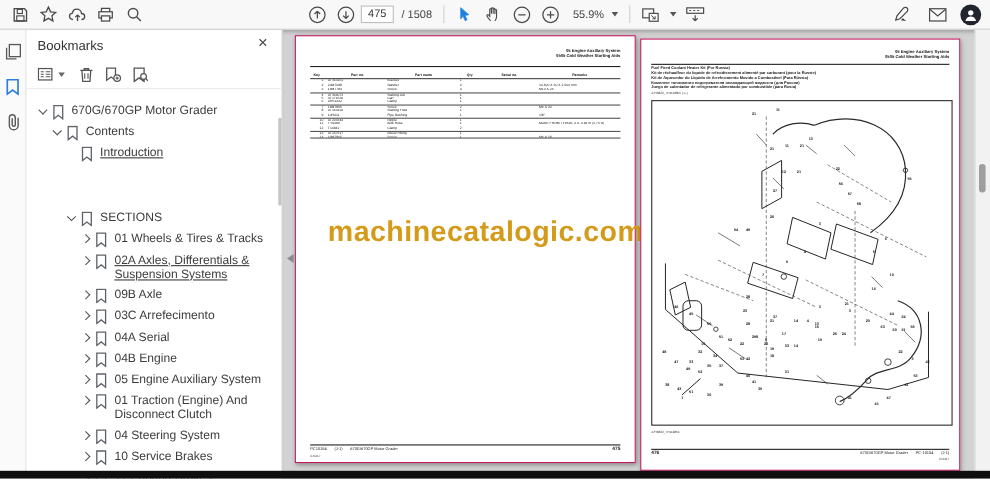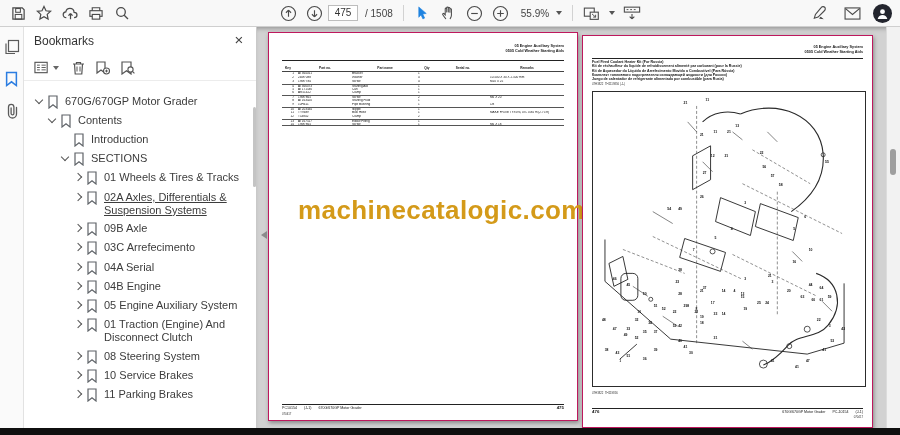--- a/index.html
+++ b/index.html
@@ -273,28 +273,28 @@
           </svg>
           <span class="bklabel">670G/670GP Motor Grader</span>
         </div>
         <div class="bk-row" style="padding-left: 23px;">
           <span class="chev down"></span>
           <svg class="bkico" width="12" height="14" viewBox="0 0 12 14">
             <path d="M2 1h8v12L6 9.8 2 13z" fill="none" stroke="#5f6368" stroke-width="1.2"></path>
           </svg>
           <span class="bklabel">Contents</span>
         </div>
-        <div class="bk-row" style="padding-left: 36px;">
+        <div class="bk-row" style="padding-left: 36px; text-decoration: underline;">
           <span class="chev none"></span>
           <svg class="bkico" width="12" height="14" viewBox="0 0 12 14">
             <path d="M2 1h8v12L6 9.8 2 13z" fill="none" stroke="#5f6368" stroke-width="1.2"></path>
           </svg>
           <span class="bklabel">Introduction</span>
         </div>
-        <div class="bk-row" style="padding-left: 36px;">
+        <div class="bk-row" style="padding-left: 36px; margin-top: 40px;">
           <span class="chev down"></span>
           <svg class="bkico" width="12" height="14" viewBox="0 0 12 14">
             <path d="M2 1h8v12L6 9.8 2 13z" fill="none" stroke="#5f6368" stroke-width="1.2"></path>
           </svg>
           <span class="bklabel">SECTIONS</span>
         </div>
         <div class="bk-row" style="padding-left: 49px;">
           <span class="chev right"></span>
           <svg class="bkico" width="12" height="14" viewBox="0 0 12 14">
             <path d="M2 1h8v12L6 9.8 2 13z" fill="none" stroke="#5f6368" stroke-width="1.2"></path>
@@ -348,21 +348,21 @@
           <svg class="bkico" width="12" height="14" viewBox="0 0 12 14">
             <path d="M2 1h8v12L6 9.8 2 13z" fill="none" stroke="#5f6368" stroke-width="1.2"></path>
           </svg>
           <span class="bklabel">01 Traction (Engine) And Disconnect Clutch</span>
         </div>
         <div class="bk-row" style="padding-left: 49px;">
           <span class="chev right"></span>
           <svg class="bkico" width="12" height="14" viewBox="0 0 12 14">
             <path d="M2 1h8v12L6 9.8 2 13z" fill="none" stroke="#5f6368" stroke-width="1.2"></path>
           </svg>
-          <span class="bklabel">08 Steering System</span>
+          <span class="bklabel">04 Steering System</span>
         </div>
         <div class="bk-row" style="padding-left: 49px;">
           <span class="chev right"></span>
           <svg class="bkico" width="12" height="14" viewBox="0 0 12 14">
             <path d="M2 1h8v12L6 9.8 2 13z" fill="none" stroke="#5f6368" stroke-width="1.2"></path>
           </svg>
           <span class="bklabel">10 Service Brakes</span>
         </div>
         <div class="bk-row" style="padding-left: 49px;">
           <span class="chev right"></span>

